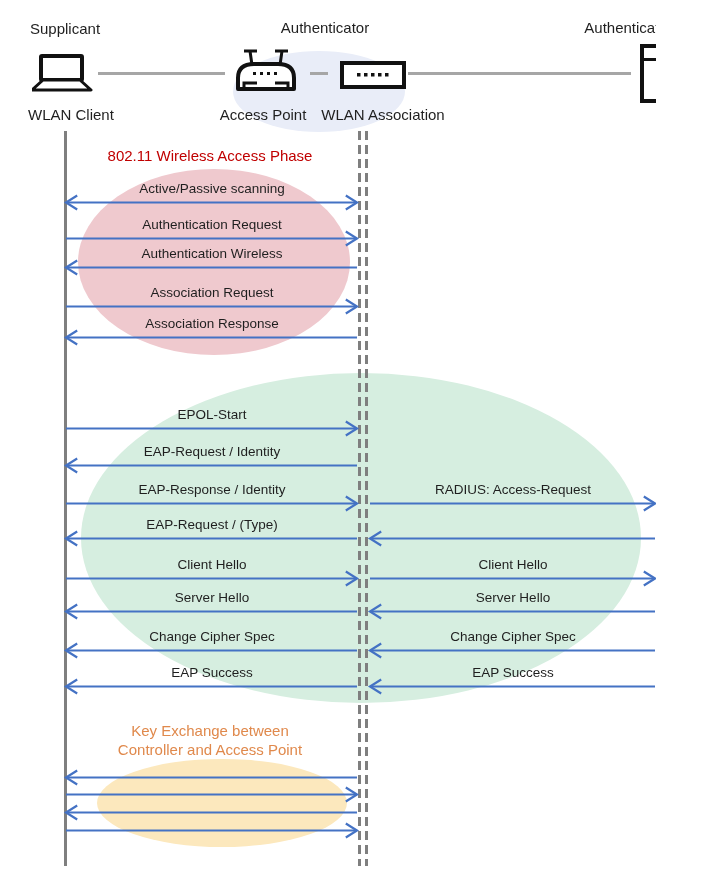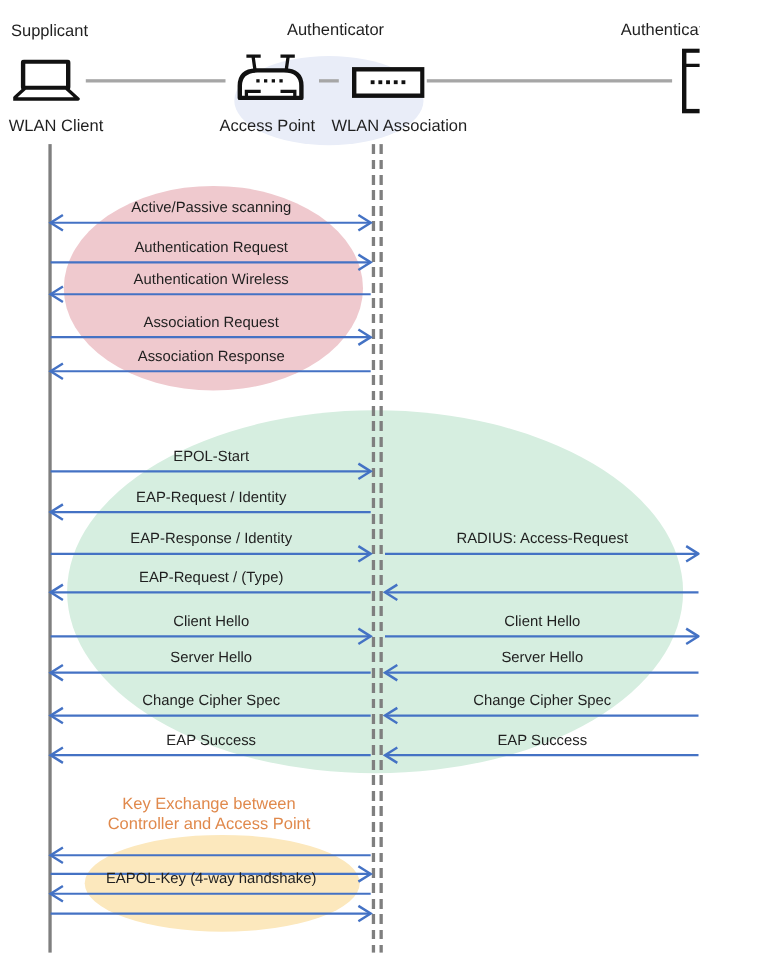--- a/index.html
+++ b/index.html
@@ -1,17 +1,17 @@
 <!DOCTYPE html>
 <html><head>
 <meta charset="utf-8">
 <style>
   html,body{margin:0;padding:0;background:#ffffff;}
   .stage{position:relative;width:636px;height:875px;background:#fff;
-         font-family:"Liberation Sans",sans-serif;color:#1f1f1f;overflow:hidden;}
+         font-family:"Liberation Sans",sans-serif;color:#1f1f1f;overflow:hidden;margin-left:20px;}
   .role-label,.node-label{position:absolute;font-size:15px;white-space:nowrap;z-index:4;}
   .centered{transform:translateX(-50%);}
   .ellipse{position:absolute;border-radius:50%;z-index:1;}
   .hub-ellipse{position:absolute;border-radius:50%;z-index:0;}
   .lifeline{position:absolute;width:3px;top:131px;height:735px;background:#7F7F7F;z-index:2;}
   .lifeline.dashed{background:repeating-linear-gradient(to bottom,#7F7F7F 0px,#7F7F7F 9px,transparent 9px,transparent 14px);}
   .connector{position:absolute;height:3px;top:72px;z-index:1;}
   .icon{position:absolute;z-index:2;}
   .phase-title{position:absolute;font-size:15px;z-index:4;transform:translateX(-50%);
                white-space:pre-line;text-align:center;line-height:19px;}
@@ -73,20 +73,21 @@
 
   <div class="ellipse" style="left: 58px; top: 169px; width: 272px; height: 186px; background: rgb(239, 201, 206);"></div>
   <div class="ellipse" style="left: 61px; top: 373px; width: 560px; height: 330px; background: rgb(214, 238, 224);"></div>
   <div class="ellipse" style="left: 77px; top: 759px; width: 250px; height: 88px; background: rgb(252, 232, 189);"></div>
 
   <div class="lifeline" style="left:44px;"></div>
   <div class="lifeline dashed" style="left:338px;"></div>
   <div class="lifeline dashed" style="left:345px;"></div>
   <div class="lifeline" style="left:637px;"></div>
 
+  <div class="phase-title" style="left: 190px; top: 146px; color: rgb(192, 0, 0);">802.11 Wireless Access Phase</div>
   <div class="phase-title" style="left: 190px; top: 721px; color: rgb(224, 137, 76);">Key Exchange between
 Controller and Access Point</div>
 
   <svg id="arrow-svg" width="713" height="875">
     <defs>
       <marker id="ah-r" markerWidth="10" markerHeight="12" refX="6.6" refY="4.5" orient="auto" markerUnits="strokeWidth" overflow="visible">
         <path d="M1,1 L6.6,4.5 L1,8" fill="none" stroke="#4472C4" stroke-width="1.1"></path>
       </marker>
       <marker id="ah-l" markerWidth="10" markerHeight="12" refX="1.4" refY="4.5" orient="auto" markerUnits="strokeWidth" overflow="visible">
         <path d="M7,1 L1.4,4.5 L7,8" fill="none" stroke="#4472C4" stroke-width="1.1"></path>
@@ -128,16 +129,15 @@
       <div class="msg-label" style="left: 493px; top: 482px;">RADIUS: Access-Request</div>
       <div class="msg-label" style="left: 192px; top: 517px;">EAP-Request / (Type)</div>
       <div class="msg-label" style="left: 192px; top: 557px;">Client Hello</div>
       <div class="msg-label" style="left: 493px; top: 557px;">Client Hello</div>
       <div class="msg-label" style="left: 192px; top: 590px;">Server Hello</div>
       <div class="msg-label" style="left: 493px; top: 590px;">Server Hello</div>
       <div class="msg-label" style="left: 192px; top: 629px;">Change Cipher Spec</div>
       <div class="msg-label" style="left: 493px; top: 629px;">Change Cipher Spec</div>
       <div class="msg-label" style="left: 192px; top: 665px;">EAP Success</div>
       <div class="msg-label" style="left: 493px; top: 665px;">EAP Success</div>
-      <div class="msg-label" style="left: 192px; top: 791px;">EAPOL-Key (4-way handshake)</div>
     </div>
 
 </div>
 
 </body></html>

